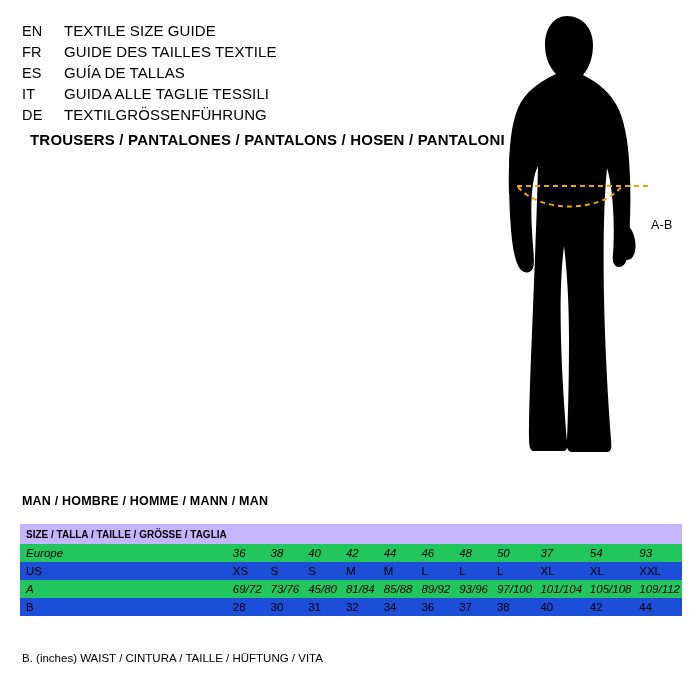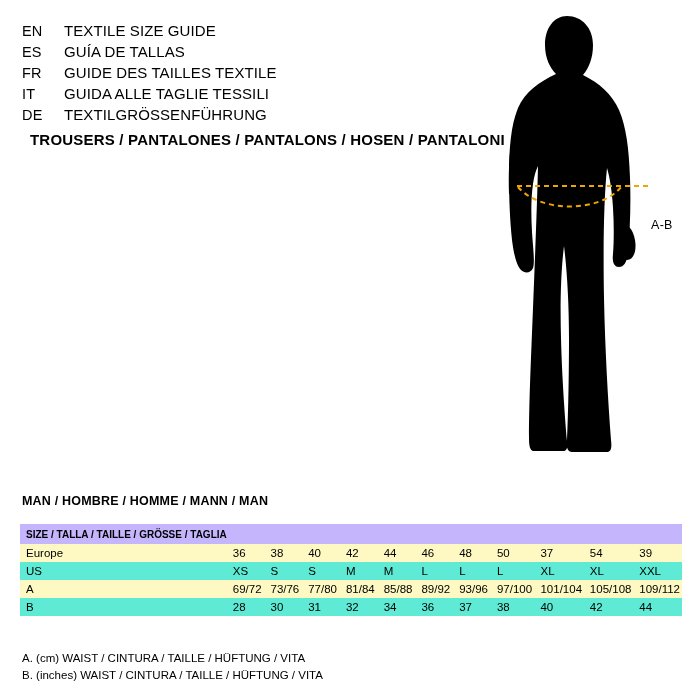--- a/index.html
+++ b/index.html
@@ -101,24 +101,25 @@
     vertical-align: middle;
     white-space: nowrap;
   }
   tr.row-head td {
     background: #c4b5fd;
     font-weight: bold;
     font-size: 10px;
     height: 20px;
   }
   tr.row-alt td {
-    background: #5eead4;
+    background: #1d4ed8;
   }
   tr.row-plain td {
-    background: #fef9c3;
+    background: #22c55e;
+    font-style: italic;
   }
   td.c-label {
     width: 104px;
   }
   td.c-val {
     width: 62px;
   }
 
   
   .footnotes {
@@ -136,26 +137,26 @@
 <body>
 
 <div id="page">
 
   <div class="lang-block">
     <div class="lang-row">
       <span class="lang-code">EN</span>
       <span class="lang-text">TEXTILE SIZE GUIDE</span>
     </div>
     <div class="lang-row">
+      <span class="lang-code">FR</span>
+      <span class="lang-text">GUIDE DES TAILLES TEXTILE</span>
+    </div>
+    <div class="lang-row">
       <span class="lang-code">ES</span>
       <span class="lang-text">GUÍA DE TALLAS</span>
-    </div>
-    <div class="lang-row">
-      <span class="lang-code">FR</span>
-      <span class="lang-text">GUIDE DES TAILLES TEXTILE</span>
     </div>
     <div class="lang-row">
       <span class="lang-code">IT</span>
       <span class="lang-text">GUIDA ALLE TAGLIE TESSILI</span>
     </div>
     <div class="lang-row">
       <span class="lang-code">DE</span>
       <span class="lang-text">TEXTILGRÖSSENFÜHRUNG</span>
     </div>
   </div>
@@ -238,21 +239,21 @@
         <td class="c-val">36</td>
         <td class="c-val">38</td>
         <td class="c-val">40</td>
         <td class="c-val">42</td>
         <td class="c-val">44</td>
         <td class="c-val">46</td>
         <td class="c-val">48</td>
         <td class="c-val">50</td>
         <td class="c-val">37</td>
         <td class="c-val">54</td>
-        <td class="c-val">39</td>
+        <td class="c-val">93</td>
       </tr>
 
       <tr class="row-alt">
         <td class="c-label">US</td>
         <td class="c-val">XS</td>
         <td class="c-val">S</td>
         <td class="c-val">S</td>
         <td class="c-val">M</td>
         <td class="c-val">M</td>
         <td class="c-val">L</td>
@@ -260,21 +261,21 @@
         <td class="c-val">L</td>
         <td class="c-val">XL</td>
         <td class="c-val">XL</td>
         <td class="c-val">XXL</td>
       </tr>
 
       <tr class="row-plain">
         <td class="c-label">A</td>
         <td class="c-val">69/72</td>
         <td class="c-val">73/76</td>
-        <td class="c-val">77/80</td>
+        <td class="c-val">45/80</td>
         <td class="c-val">81/84</td>
         <td class="c-val">85/88</td>
         <td class="c-val">89/92</td>
         <td class="c-val">93/96</td>
         <td class="c-val">97/100</td>
         <td class="c-val">101/104</td>
         <td class="c-val">105/108</td>
         <td class="c-val">109/112</td>
       </tr>
 
@@ -289,17 +290,16 @@
         <td class="c-val">37</td>
         <td class="c-val">38</td>
         <td class="c-val">40</td>
         <td class="c-val">42</td>
         <td class="c-val">44</td>
       </tr>
     </tbody>
   </table>
 
   <div class="footnotes">
-    <div>A. (cm) WAIST / CINTURA / TAILLE / HÜFTUNG / VITA</div>
     <div>B. (inches) WAIST / CINTURA / TAILLE / HÜFTUNG / VITA</div>
   </div>
 
 </div>
 
 </body></html>

